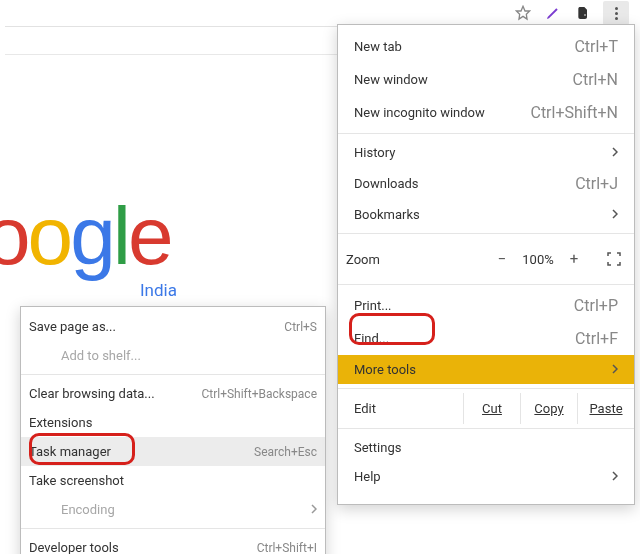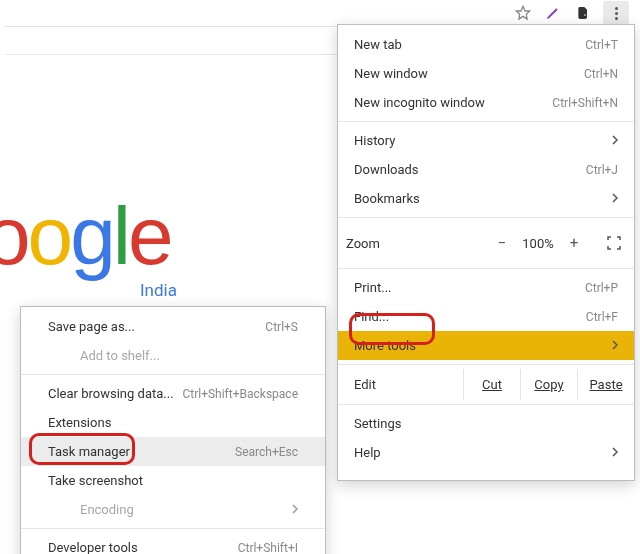--- a/index.html
+++ b/index.html
@@ -97,21 +97,21 @@
     padding-bottom: 8px;
   }
   .sep { height:1px; background:#e5e5e5; margin: 4px 0; }
   .m-item {
     display:flex; align-items:center;
     padding: 7px 16px;
     color:#333;
     font-size: 13px;
   }
   .m-item .lbl { flex: 1; }
-  .m-item .short { color:#888; font-size:12px; }
+  .m-item .short { color:#888; font-size:16px; }
   .m-item .chev { color:#555; margin-left:8px; }
   .m-item.highlight { background:#eab308; }
   .m-item.first { padding-top:12px; }
   .m-item.last  { padding-bottom:12px; }
 
   .zoom-row {
     display:flex; align-items:center;
     padding: 12px 8px;
   }
   .zoom-row .lbl { flex:1; }
@@ -151,21 +151,21 @@
     left: 15px;
     width: 304px;
     background:#fff;
     border: 1px solid #bcbcbc;
     box-shadow: 0 4px 14px rgba(0,0,0,0.18);
     z-index: 20;
     padding-bottom: 8px;
   }
   .s-item {
     display:flex; align-items:center;
-    padding: 7px 27px;
+    padding: 7px 8px;
     font-size:13px;
     color:#333;
     justify-content:center;
   }
   .s-item .lbl { flex:1; }
   .s-item .short { color:#888; font-size:12px; }
   .s-item .chev { color:#555; margin-left:8px; }
   .s-item.disabled .lbl { color:#a7a7a7;margin-left:32px; }
   .s-item.highlight { background:#ececec; }
   .s-item.first { padding-top:12px; }

